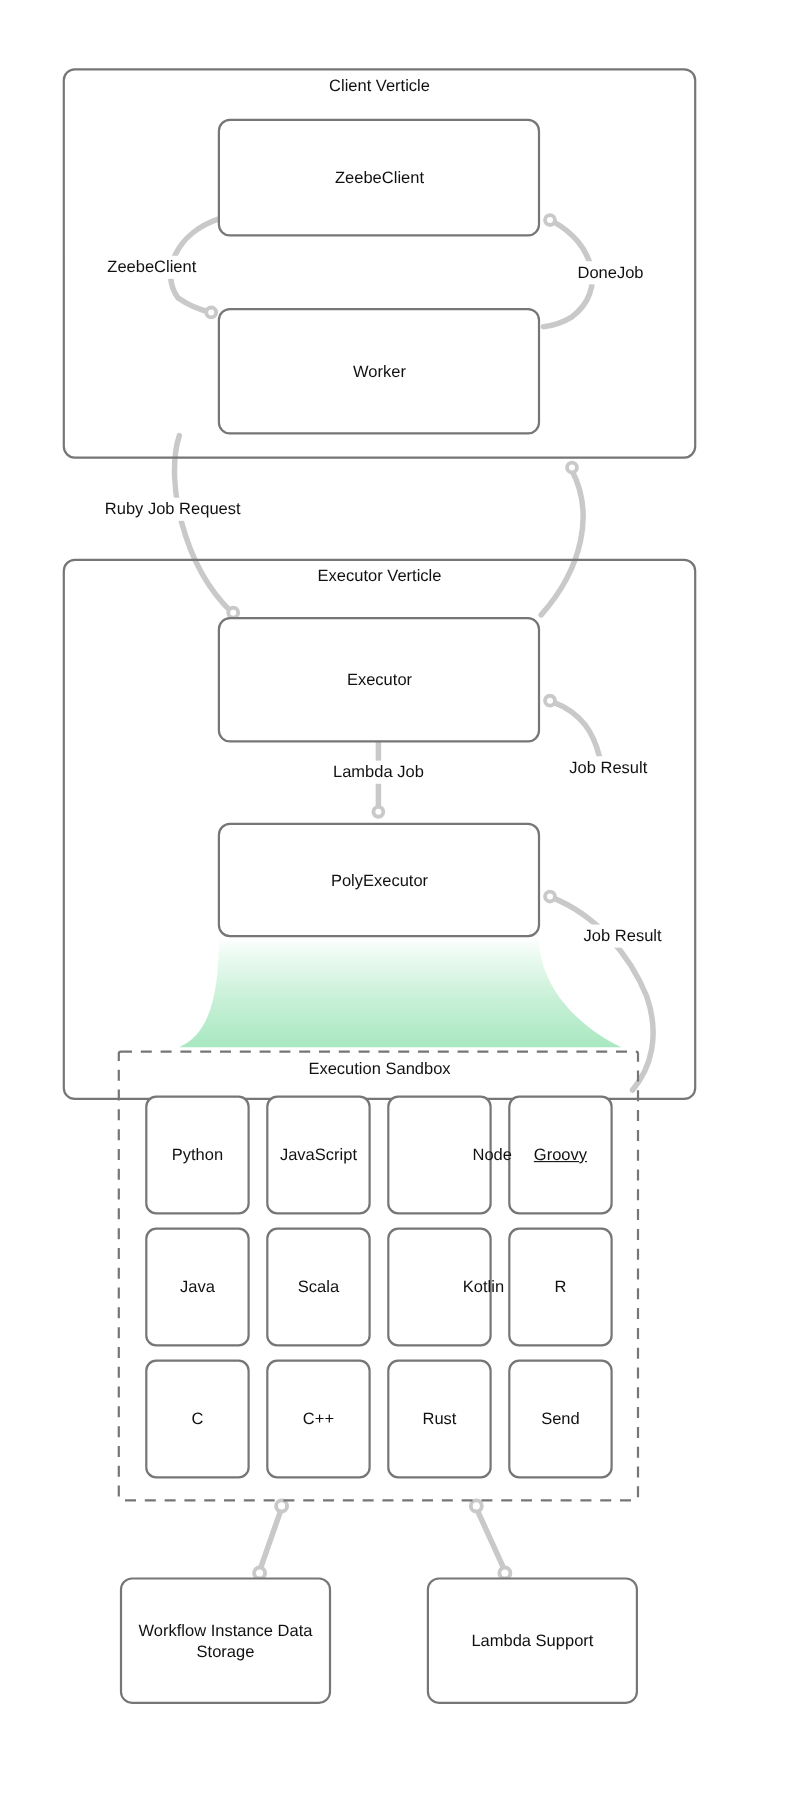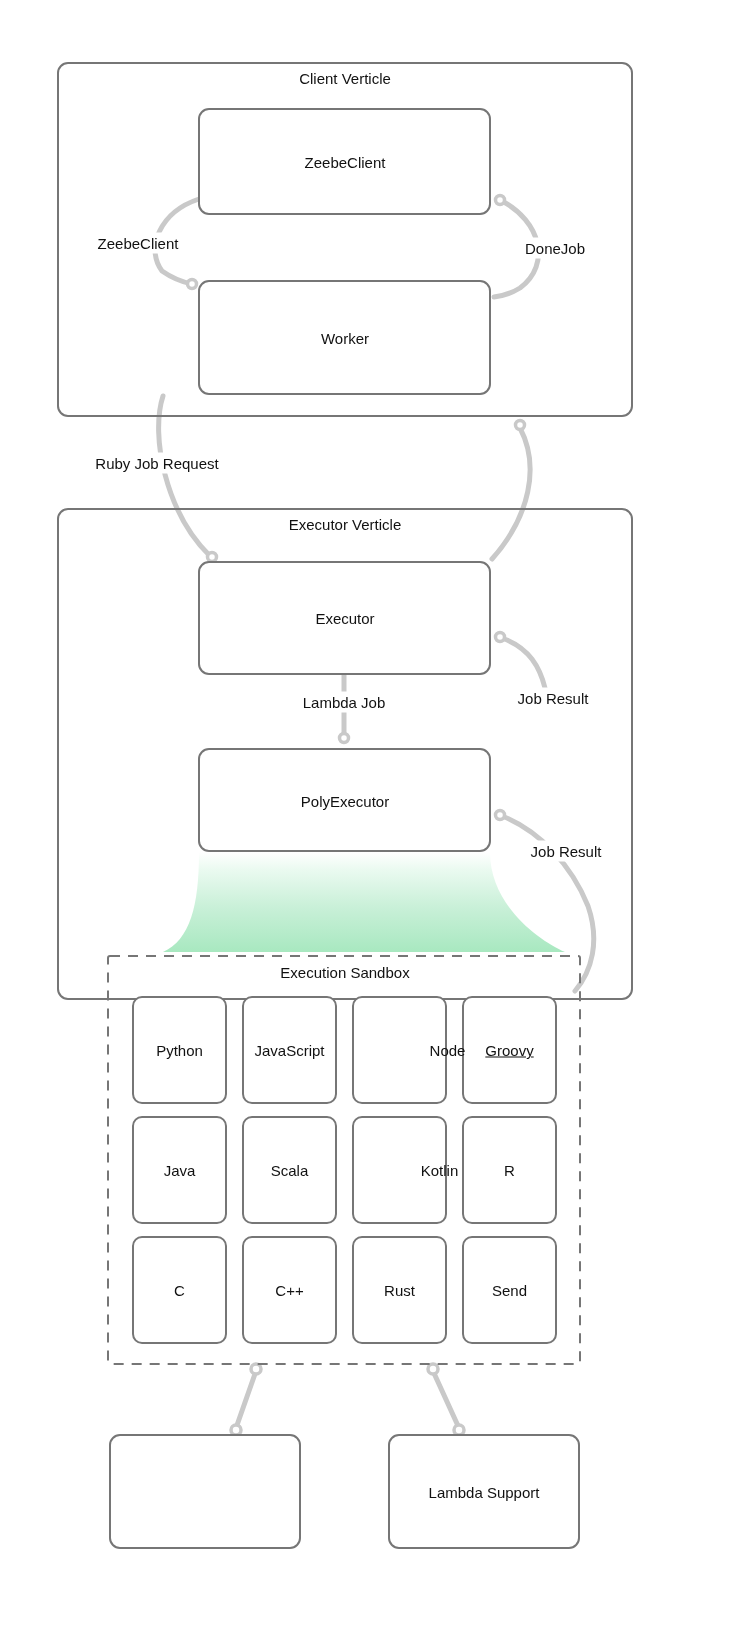--- a/index.html
+++ b/index.html
@@ -102,20 +102,22 @@
   </svg>
 
   <div class="txt center" style="left:345px;top:62px;">Client Verticle</div>
   <div class="txt center" style="left:345px;top:508px;">Executor Verticle</div>
   <div class="txt center" style="left:345px;top:956px;">Execution Sandbox</div>
 
   <div class="txt center" style="left:345px;top:146px;">ZeebeClient</div>
   <div class="txt center" style="left:345px;top:322px;">Worker</div>
   <div class="txt center" style="left:345px;top:602px;">Executor</div>
   <div class="txt center" style="left:345px;top:785px;">PolyExecutor</div>
+  <div class="txt center" style="left:205px;top:1476px;">Workflow Instance Data
+Storage</div>
   <div class="txt center" style="left:484px;top:1476px;">Lambda Support</div>
 
   <div class="txt center" style="left:179.5px;top:1034px;">Python</div>
   <div class="txt center" style="left:289.5px;top:1034px;">JavaScript</div>
   <div class="txt center" style="left:399.5px;top:1034px;margin-left:48px;">Node</div>
   <div class="txt center" style="left:509.5px;top:1034px;text-decoration:underline;">Groovy</div>
 
   <div class="txt center" style="left:179.5px;top:1154px;">Java</div>
   <div class="txt center" style="left:289.5px;top:1154px;text-align:center;">Scala</div>
   <div class="txt center" style="left:399.5px;top:1154px;margin-left:40px;">Kotlin</div>

